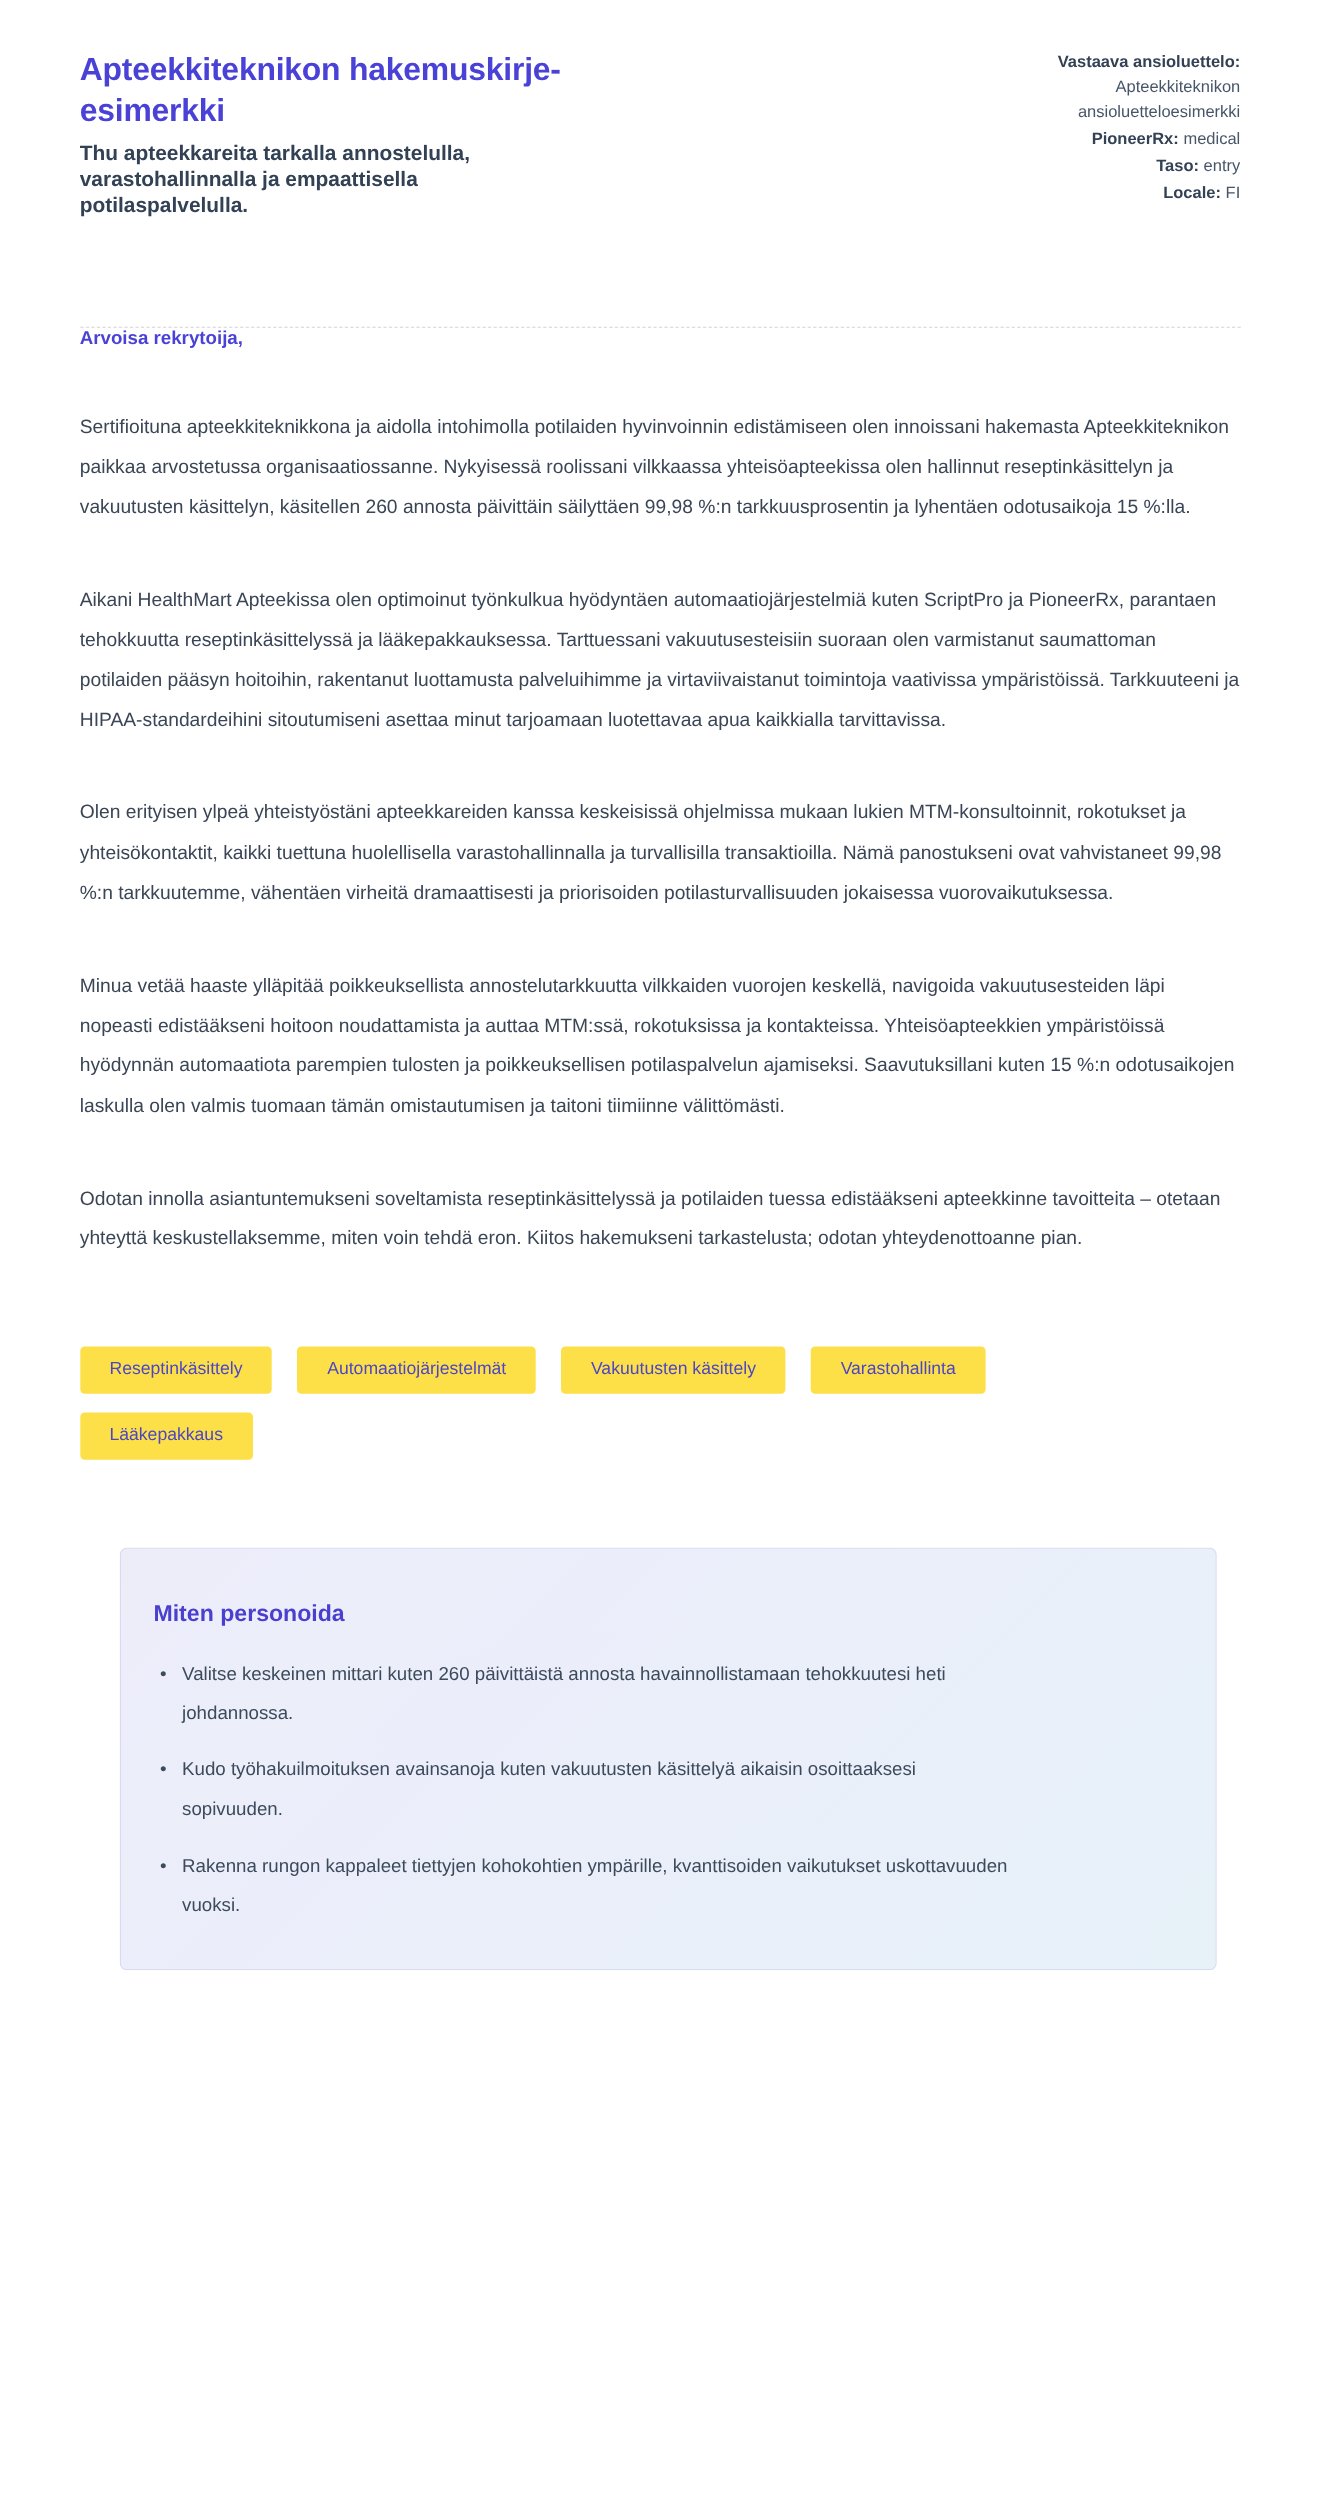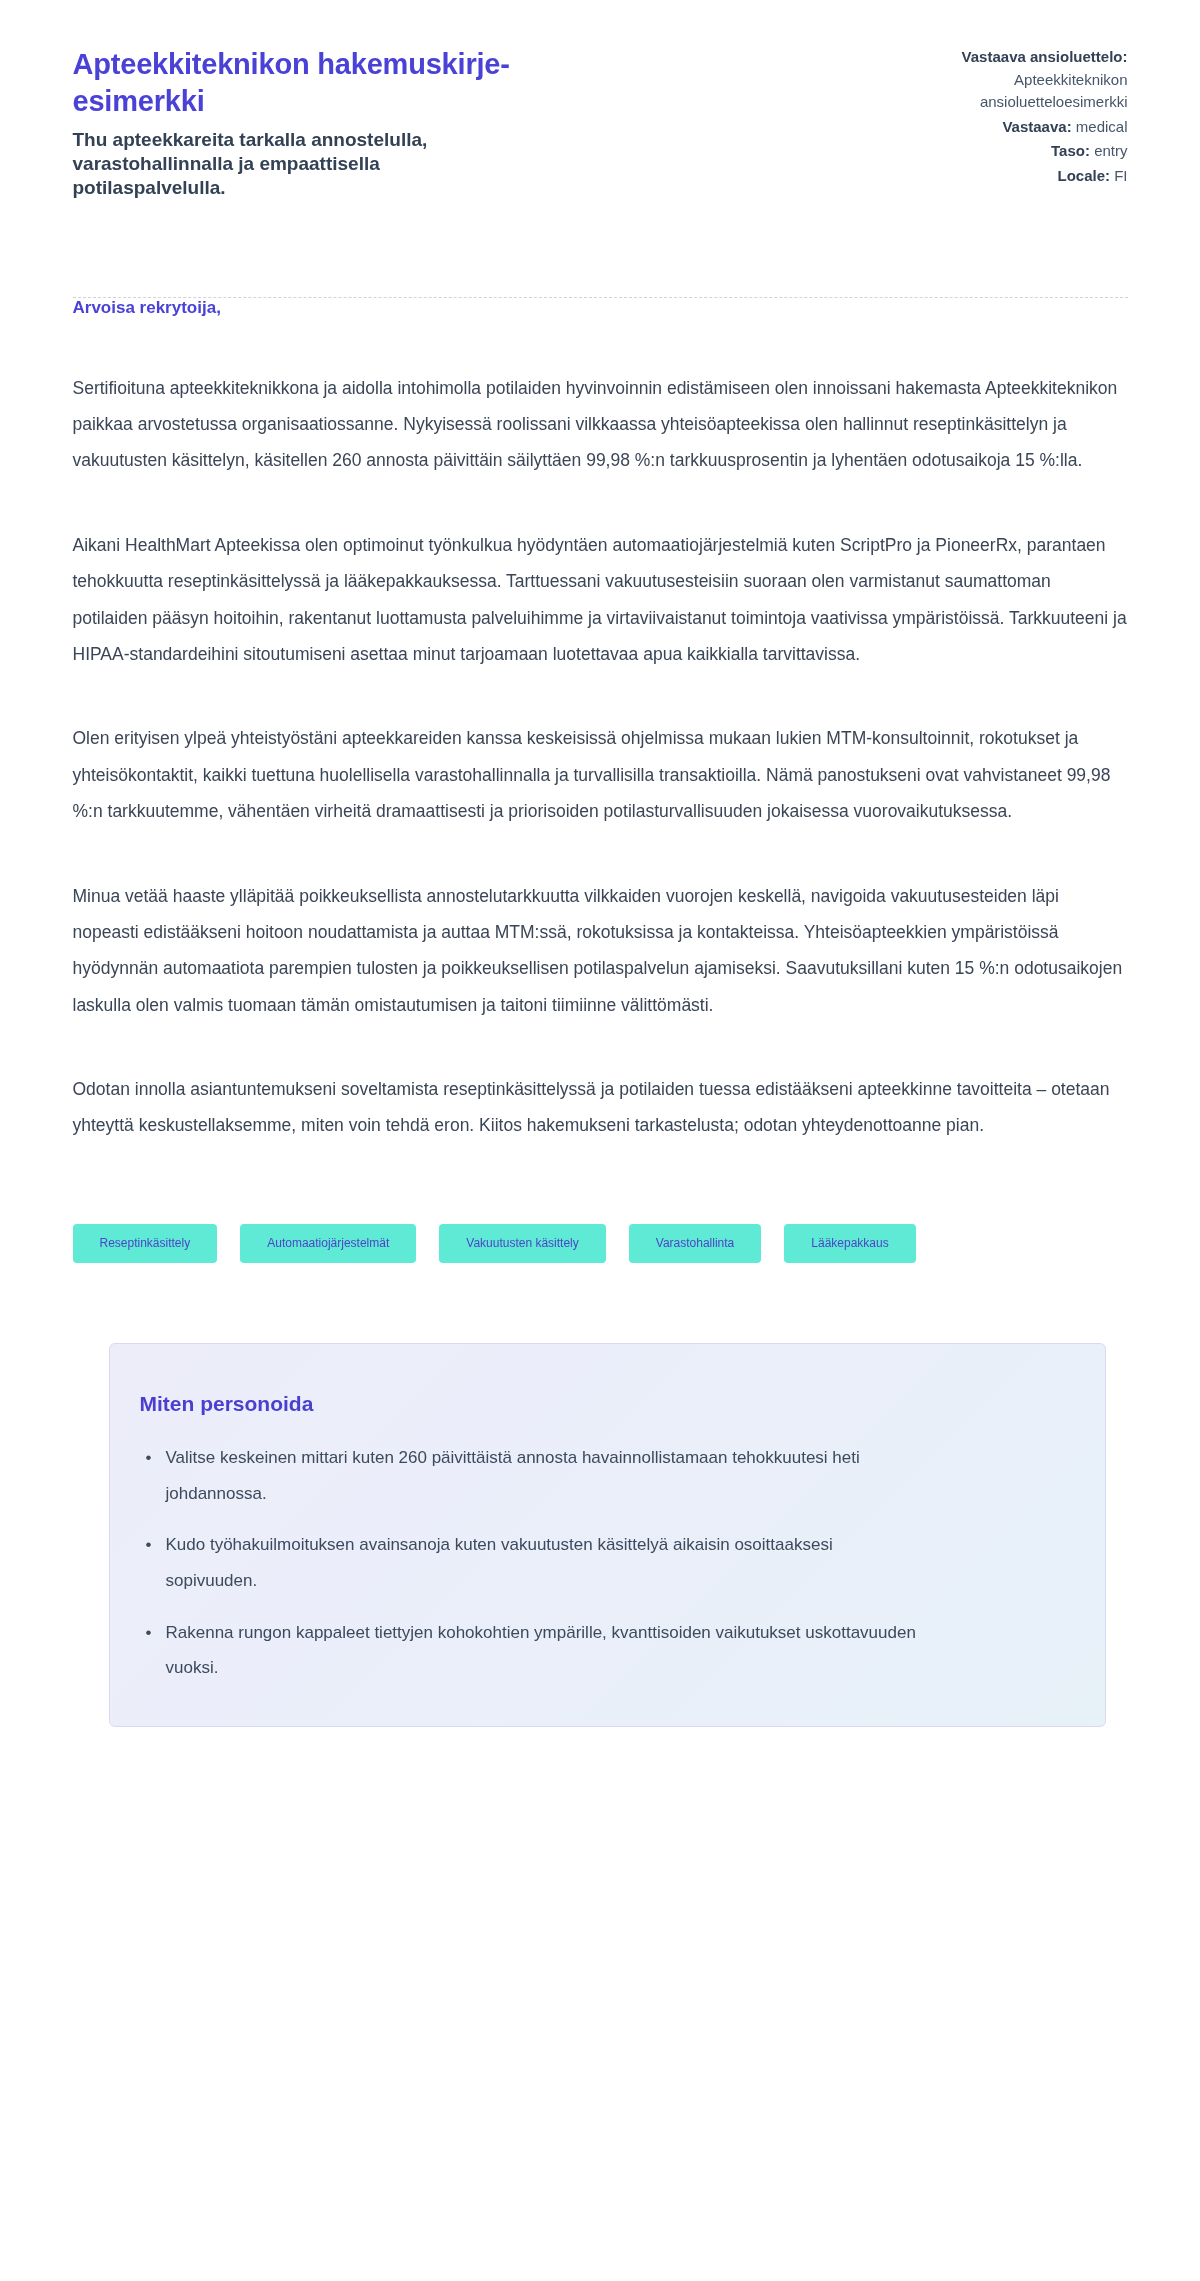--- a/index.html
+++ b/index.html
@@ -82,23 +82,23 @@
   
   .tags {
     margin-top: 80px;
     max-width: 1000px;
     display: flex;
     flex-wrap: wrap;
     gap: 17px 23px;
   }
   .tag {
     display: inline-block;
-    background: #5eead4;
+    background: #fde047;
     color: #4c46c6;
-    font-size: 12px;
+    font-size: 16px;
     line-height: 1;
     padding: 13px 27px 14px;
     border-radius: 4px;
     white-space: nowrap;
   }
 
   
   .personalize-box {
     margin: 80px 22px 0 36px;
     border: 1px solid #d9daee;
@@ -141,21 +141,21 @@
     <div class="header-left">
       <h1 class="page-title">Apteekkiteknikon hakemuskirje-esimerkki</h1>
       <div class="page-subtitle">Thu apteekkareita tarkalla annostelulla, varastohallinnalla ja empaattisella potilaspalvelulla.</div>
     </div>
     <div class="meta">
       <div class="row">
         <span class="label">Vastaava ansioluettelo:</span>
         <div class="value">Apteekkiteknikon ansioluetteloesimerkki</div>
       </div>
       <div class="row">
-        <span class="label">Vastaava:</span>
+        <span class="label">PioneerRx:</span>
         <span class="value">medical</span>
       </div>
       <div class="row">
         <span class="label">Taso:</span>
         <span class="value">entry</span>
       </div>
       <div class="row">
         <span class="label">Locale:</span>
         <span class="value">FI</span>
       </div>

